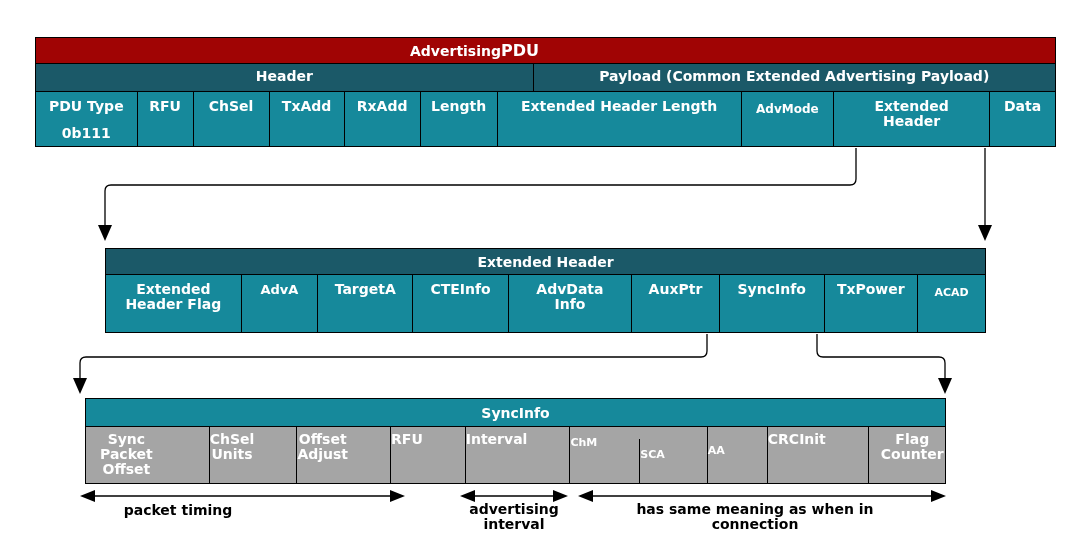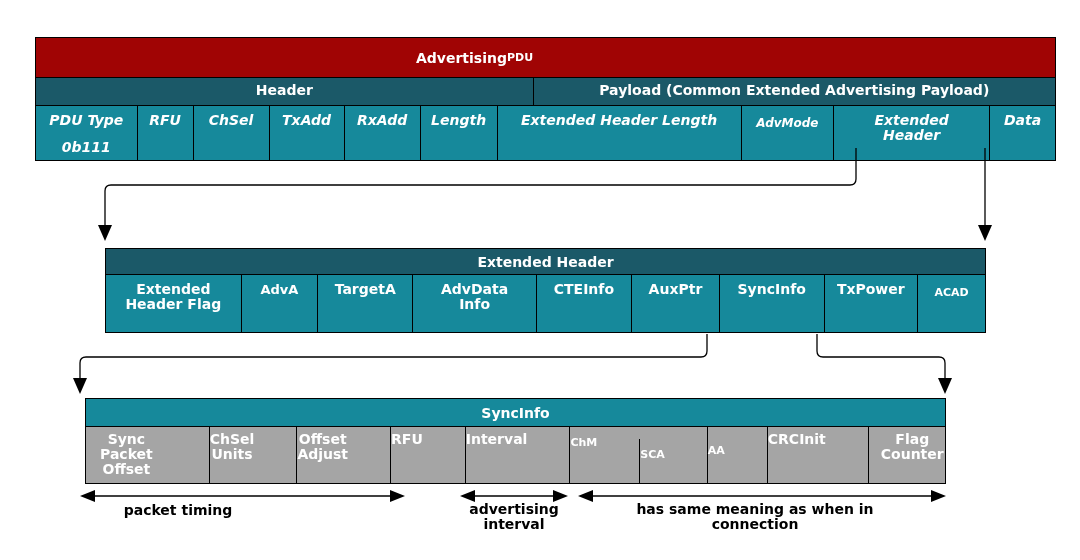--- a/index.html
+++ b/index.html
@@ -18,31 +18,31 @@
   .small{font-size:11px;padding-top:10px;}
   .sub{display:block;margin-top:12px;}
   .note{position:absolute;color:#000;font-size:14px;font-weight:bold;
     line-height:15px;text-align:center;}
   svg.overlay{position:absolute;left:0;top:0;}
 </style>
 </head>
 <body>
 
 <div class="tbl" style="left:35px;top:37px;width:1021px;">
-  <div class="titlebar" style="height:39px;background:#a00404;">
+  <div class="titlebar" style="height:25px;background:#a00404;">
     <span style="position:relative;left:-71px;display:flex;align-items:center;">
       <span>Advertising</span>
-      <span style="font-size:11px;">PDU</span>
+      <span style="font-size:16px;">PDU</span>
     </span>
   </div>
   <div class="row" style="height:28px;">
     <div class="cell" style="flex-grow:498;background:#1b5968;padding-top:5px;">Header</div>
     <div class="cell" style="flex-grow:523;background:#1b5968;padding-top:5px;">Payload (Common Extended Advertising Payload)</div>
   </div>
-  <div class="row" style="height:55px;background:#16899b;font-style:italic;">
+  <div class="row" style="height:55px;background:#16899b;">
     <div class="cell" style="flex-grow:110;">
       <span>PDU Type</span>
       <span class="sub">0b111</span>
     </div>
     <div class="cell" style="flex-grow:60;">RFU</div>
     <div class="cell" style="flex-grow:82;">ChSel</div>
     <div class="cell" style="flex-grow:81;">TxAdd</div>
     <div class="cell" style="flex-grow:82;">RxAdd</div>
     <div class="cell" style="flex-grow:83;">Length</div>
     <div class="cell" style="flex-grow:222;padding-left:20px;padding-right:20px;">Extended Header Length</div>
@@ -51,22 +51,22 @@
     <div class="cell" style="flex-grow:71;">Data</div>
   </div>
 </div>
 
 <div class="tbl" style="left:105px;top:248px;width:881px;">
   <div class="titlebar" style="height:25px;background:#1b5968;">Extended Header</div>
   <div class="row" style="height:58px;background:#16899b;">
     <div class="cell" style="flex-grow:130;padding-left:6px;padding-right:6px;">Extended Header Flag</div>
     <div class="cell" style="flex-grow:80;font-size:13px;">AdvA</div>
     <div class="cell" style="flex-grow:100;">TargetA</div>
+    <div class="cell" style="flex-grow:100;">CTEInfo</div>
     <div class="cell" style="flex-grow:100;padding-left:14px;padding-right:14px;">AdvData Info</div>
-    <div class="cell" style="flex-grow:100;">CTEInfo</div>
     <div class="cell" style="flex-grow:92;">AuxPtr</div>
     <div class="cell" style="flex-grow:110;">SyncInfo</div>
     <div class="cell" style="flex-grow:98;">TxPower</div>
     <div class="cell small" style="flex-grow:71;">ACAD</div>
   </div>
 </div>
 
 <div class="tbl" style="left:85px;top:398px;width:861px;">
   <div class="titlebar" style="height:27px;background:#16899b;">SyncInfo</div>
   <div class="row" style="height:57px;background:#a5a5a5;gap:42px;">

